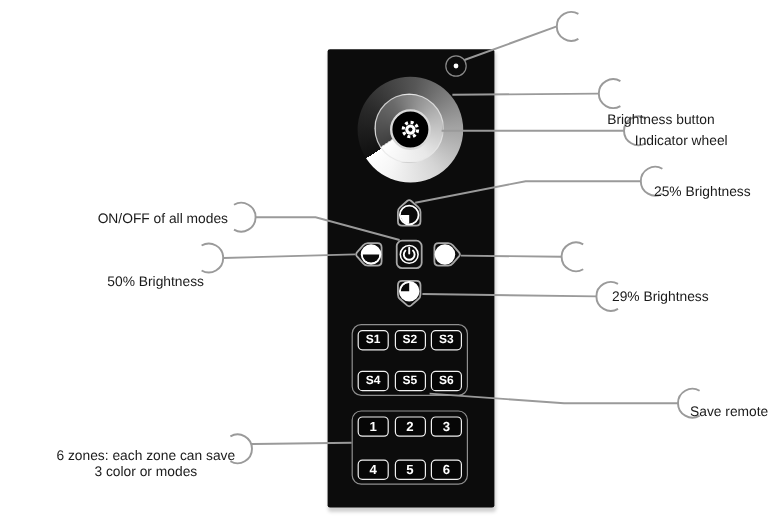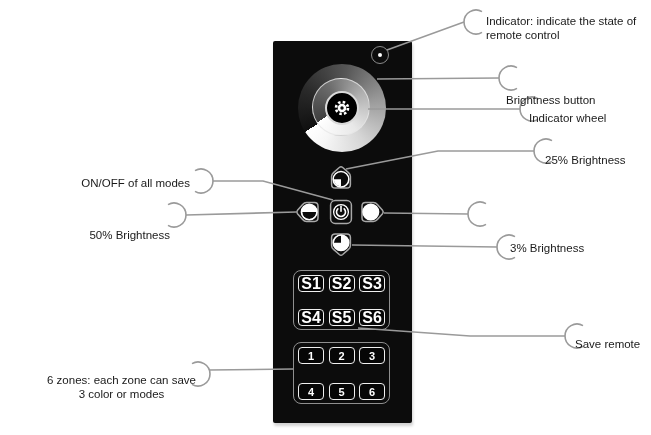--- a/index.html
+++ b/index.html
@@ -41,21 +41,21 @@
   
   .key-group{
     position:absolute; border:1.5px solid #8f8f8f; border-radius:8px; box-sizing:border-box;
     display:grid; grid-template-columns:repeat(3,26px); justify-content:space-between;
     align-content:start; padding:4px;
   }
   .s-group{ left:20px; top:229px; width:97px; height:60px; row-gap:17px; }
   .z-group{ left:20px; top:301px; width:97px; height:62px; row-gap:19px; }
   .key{
     height:17px; background:#060606; border:1.6px solid #f0f0f0; border-radius:4px;
-    color:#ffffff; font-weight:bold; font-size:16px; line-height:14px;
+    color:#ffffff; font-weight:bold; font-size:10px; line-height:14px;
     display:flex; align-items:center; justify-content:center; box-sizing:border-box;
     cursor:pointer;
   }
   .z-group .key{ font-size:11px; }
   
   #callout-svg{ position:absolute; left:0; top:0; z-index:5; pointer-events:none; }
   #callout-svg path{ stroke:#9a9a9a; stroke-width:1.6; fill:none; }
   .label{
     position:absolute; z-index:6; color:#1a1a1a; font-size:11.5px; line-height:14px;
     white-space:nowrap;
@@ -179,37 +179,33 @@
     <path d="M352,245 L497,247"></path>
     <path d="M515,236.6 A12,12 0 1 0 515,257.4"></path>
 
     <path d="M358,328 L470,336 L565,336"></path>
     <path d="M583,325.6 A12,12 0 1 0 583,346.4"></path>
 
     <path d="M209,370 L293,369"></path>
     <path d="M192,363.6 A12,12 0 1 1 192,384.4"></path>
   </svg>
 
-  <div class="label" style="left:486px; top:14px;">
-    <div>Indicator: indicate the state of</div>
-    <div>remote control</div>
-  </div>
 
   <div class="label" style="left:506px; top:93px;">Brightness button</div>
 
   <div class="label" style="left:529px; top:111px;">Indicator wheel</div>
 
   <div class="label" style="left:545px; top:153px;">25% Brightness</div>
 
   <div class="label" style="right:461px; top:176px;">ON/OFF of all modes</div>
 
   <div class="label" style="right:481px; top:228px;">50% Brightness</div>
 
 
-  <div class="label" style="left:510px; top:241px;">3% Brightness</div>
+  <div class="label" style="left:510px; top:241px;">29% Brightness</div>
 
   <div class="label" style="left:575px; top:337px;">Save remote</div>
 
   <div class="label" style="right:455px; top:373px; text-align:center;">
     <div>6 zones: each zone can save</div>
     <div>3 color or modes</div>
   </div>
 
 </div>
 

